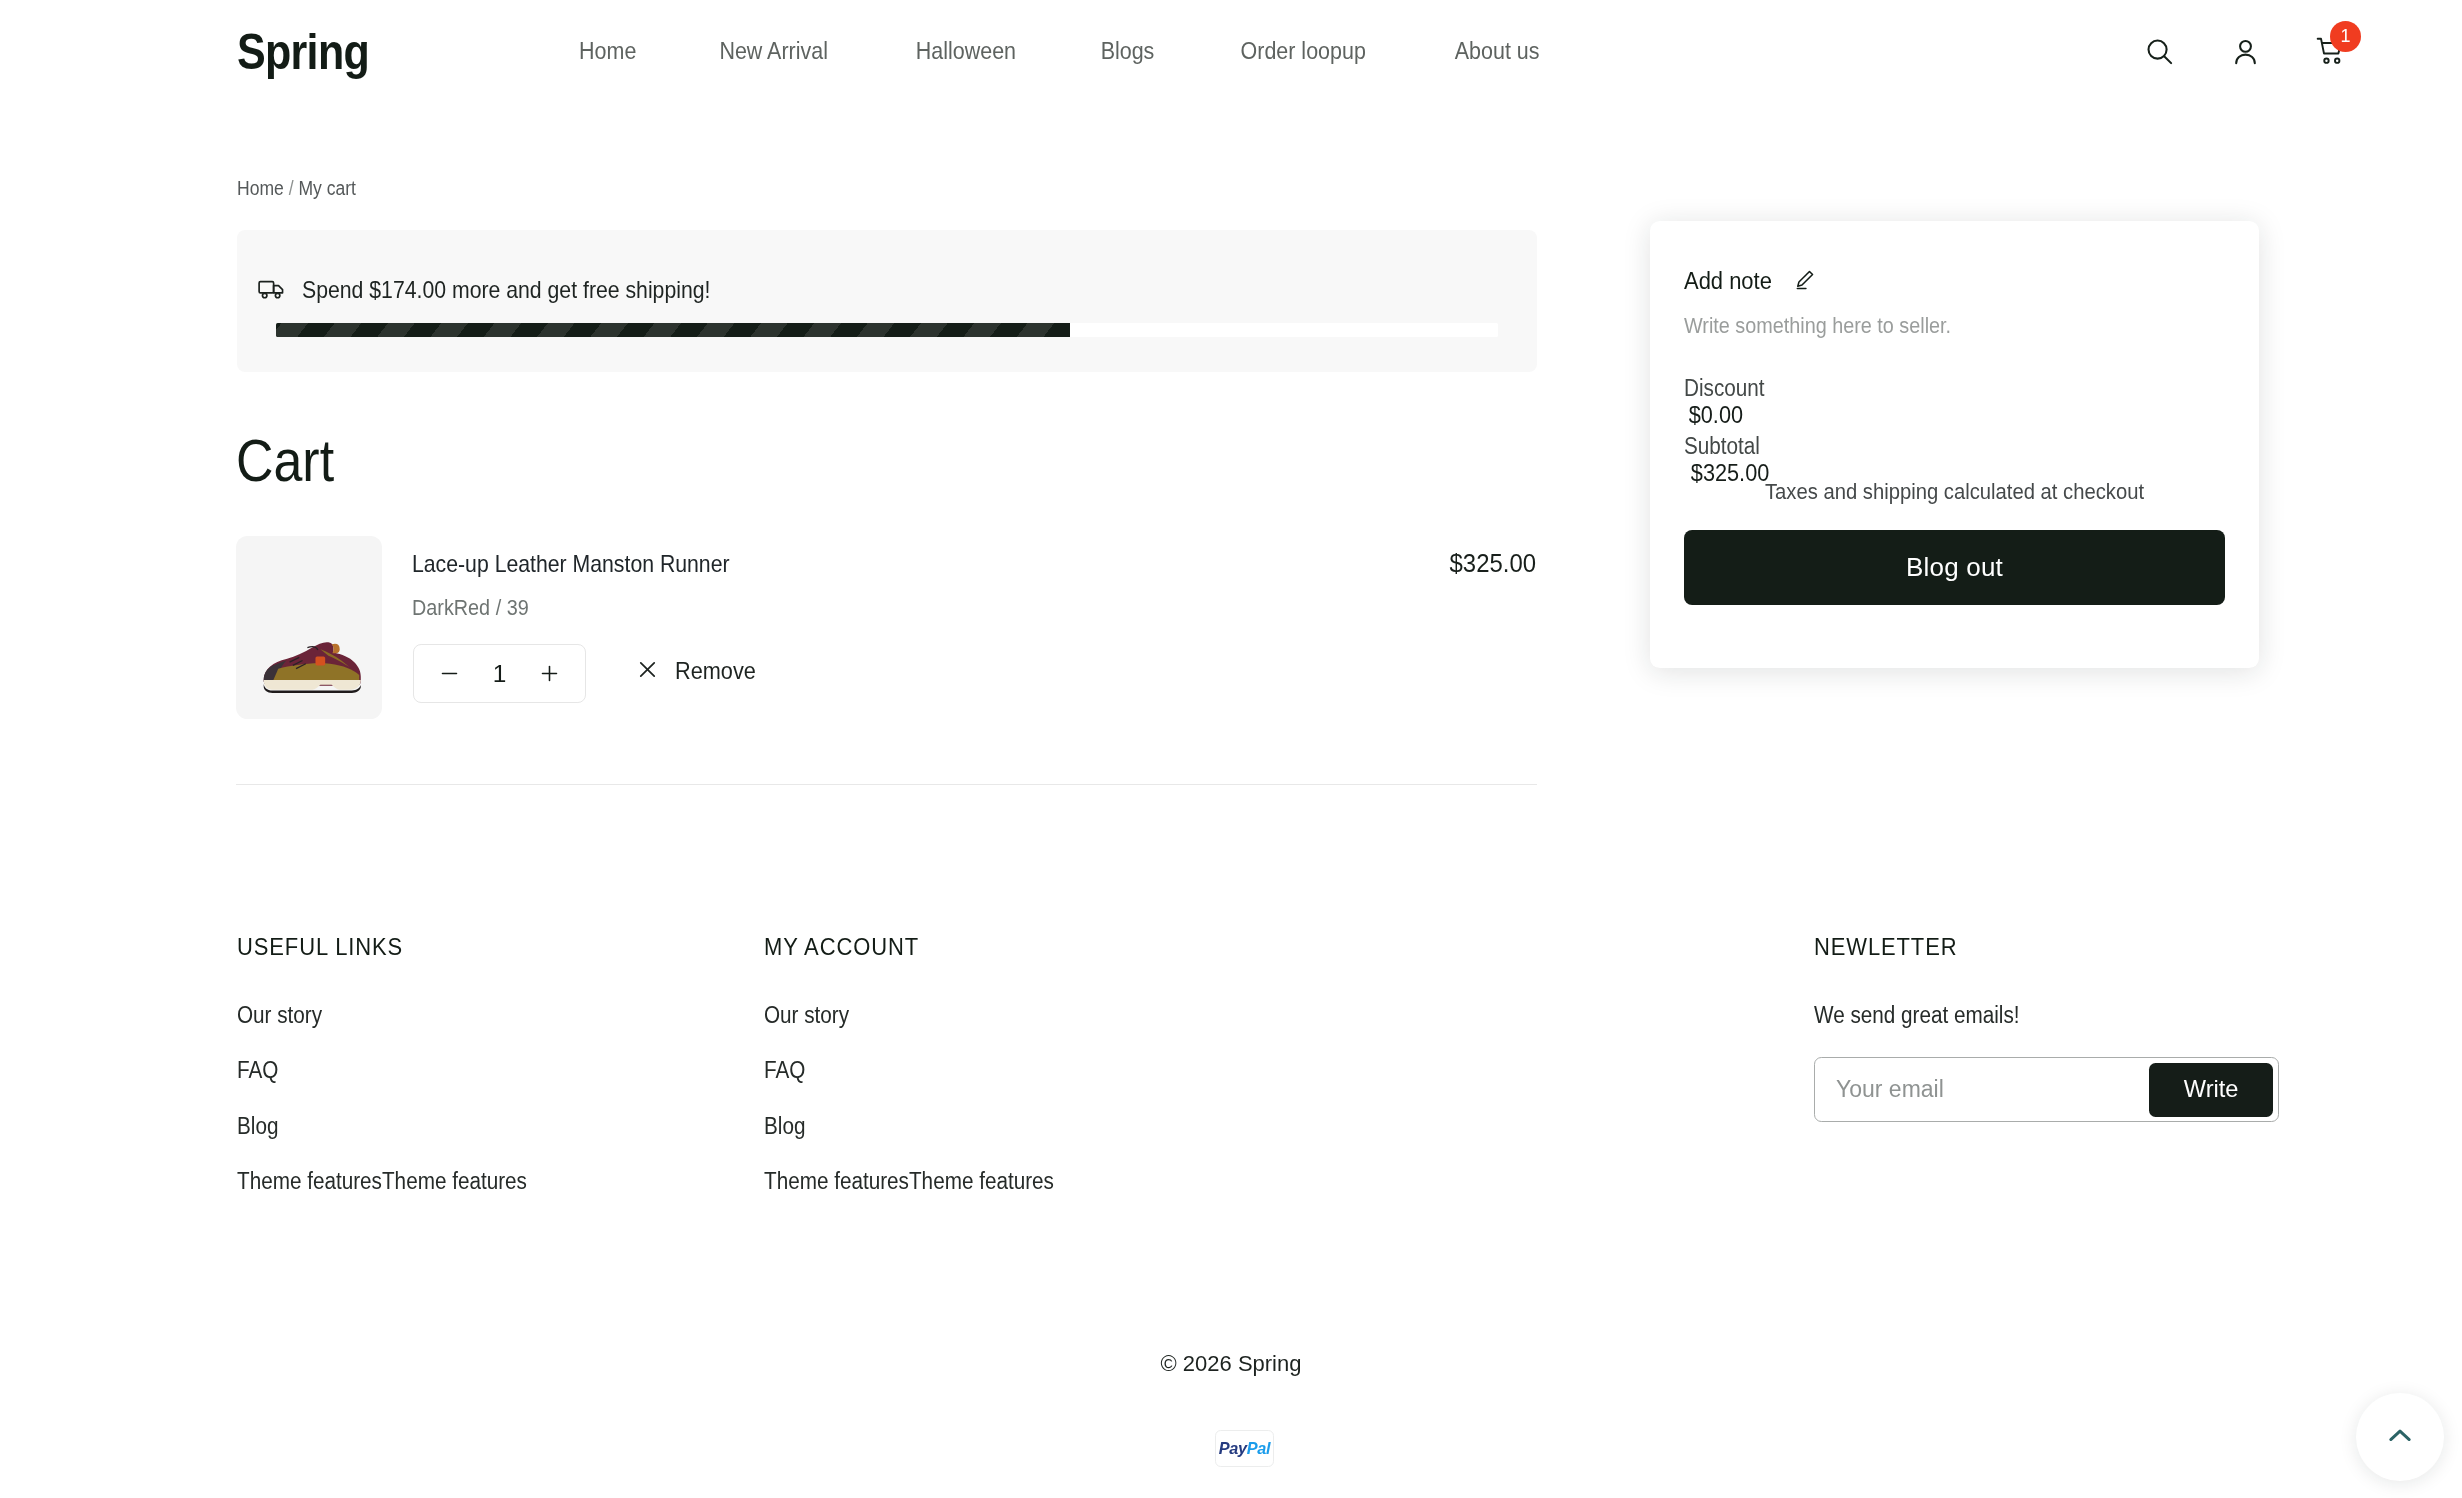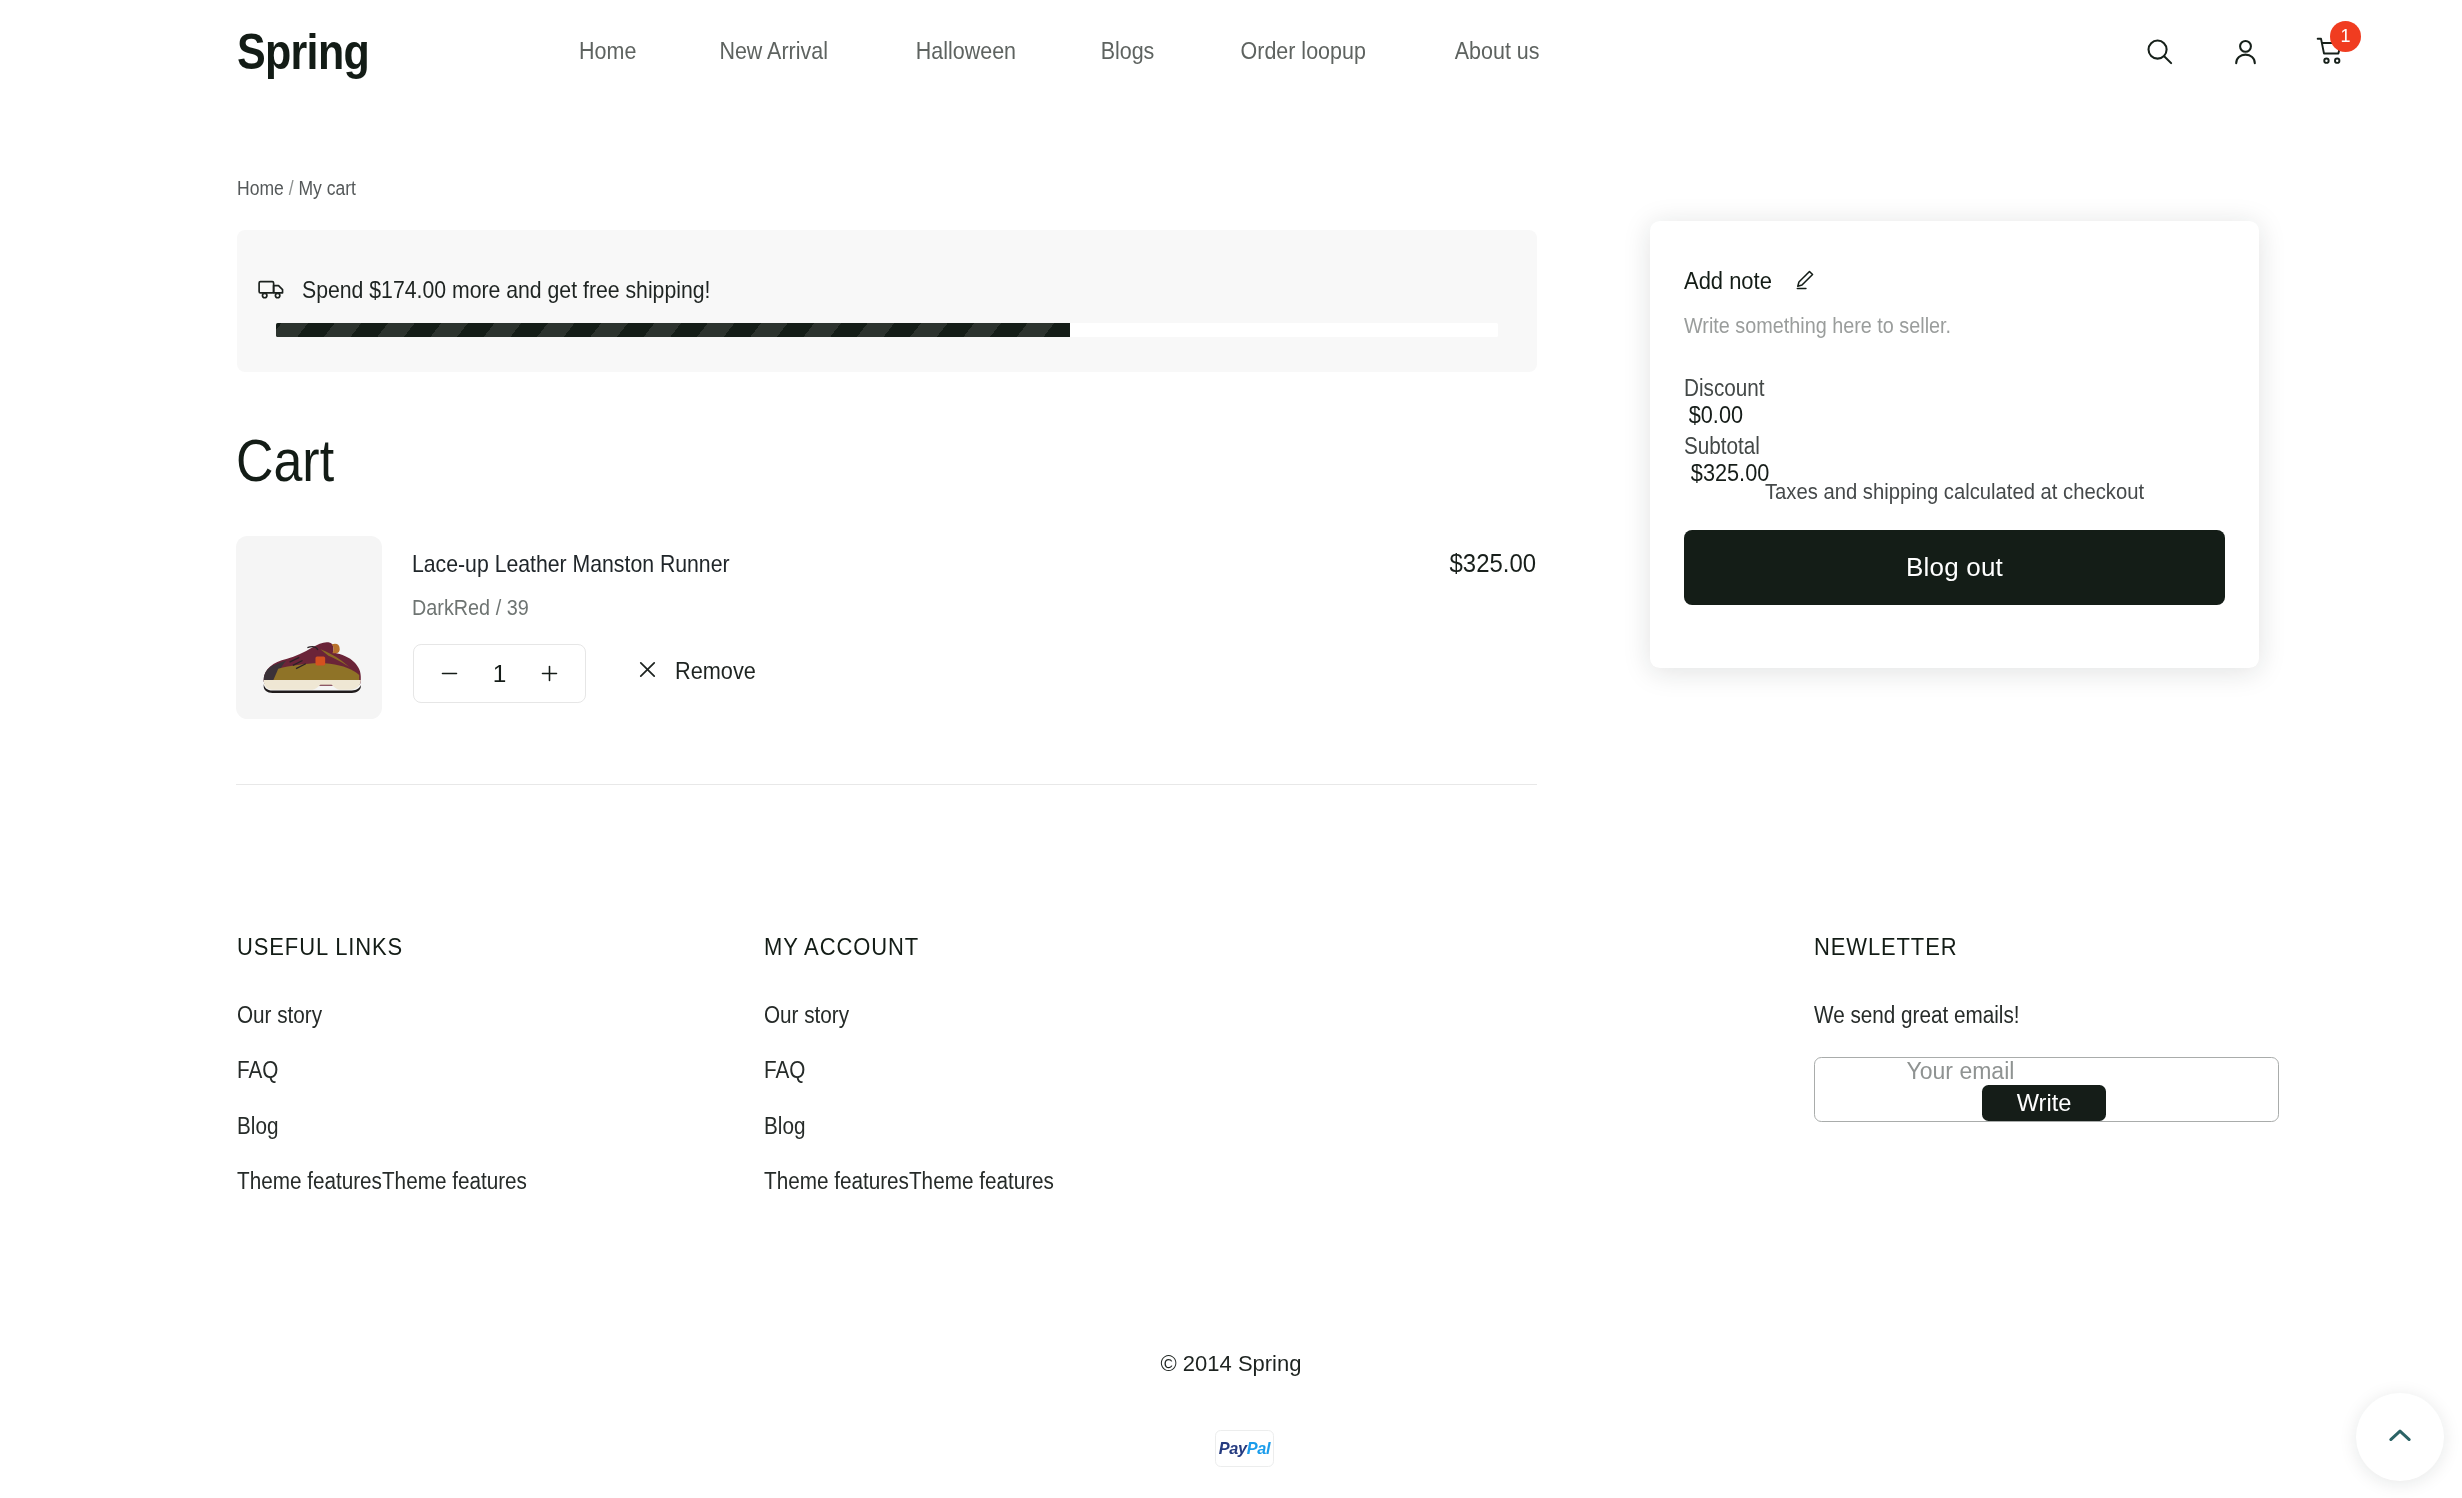--- a/index.html
+++ b/index.html
@@ -397,21 +397,20 @@
     margin-top: 28px;
     width: 465px;
     height: 65px;
     border: 1.3px solid #a9acab;
     border-radius: 7.3px;
     display: flex;
     align-items: center;
     padding: 0 4.9px 0 0;
     background: #fff;
     position: relative;
-    flex-direction: column;
   }
   .news-input {
     flex: 1;
     border: none;
     outline: none;
     background: transparent;
     font-size: 23px;
     color: #1d2320;
     padding-left: 21px;
     font-family: "Liberation Sans", sans-serif;
@@ -637,21 +636,21 @@
 
   <div class="footer-col col-news">
     <div class="fcol-title">NEWLETTER</div>
     <div class="news-sub">We send great emails!</div>
     <div class="news-form">
       <input class="news-input" type="text" placeholder="Your email" style="">
       <button class="join-btn">Write</button>
     </div>
   </div>
 
-  <div class="copyright">© 2014 Spring</div>
+  <div class="copyright">© 2026 Spring</div>
 
   <div class="paypal">
     <span class="pp-text">
       <span class="pp-a">Pay</span><span class="pp-b">Pal</span>
     </span>
   </div>
 
   <div class="scrolltop">
     <span>
       <svg width="34" height="34" viewBox="0 0 24 24" fill="none" stroke="#2b6366" stroke-width="2.1" stroke-linecap="round" stroke-linejoin="round">

